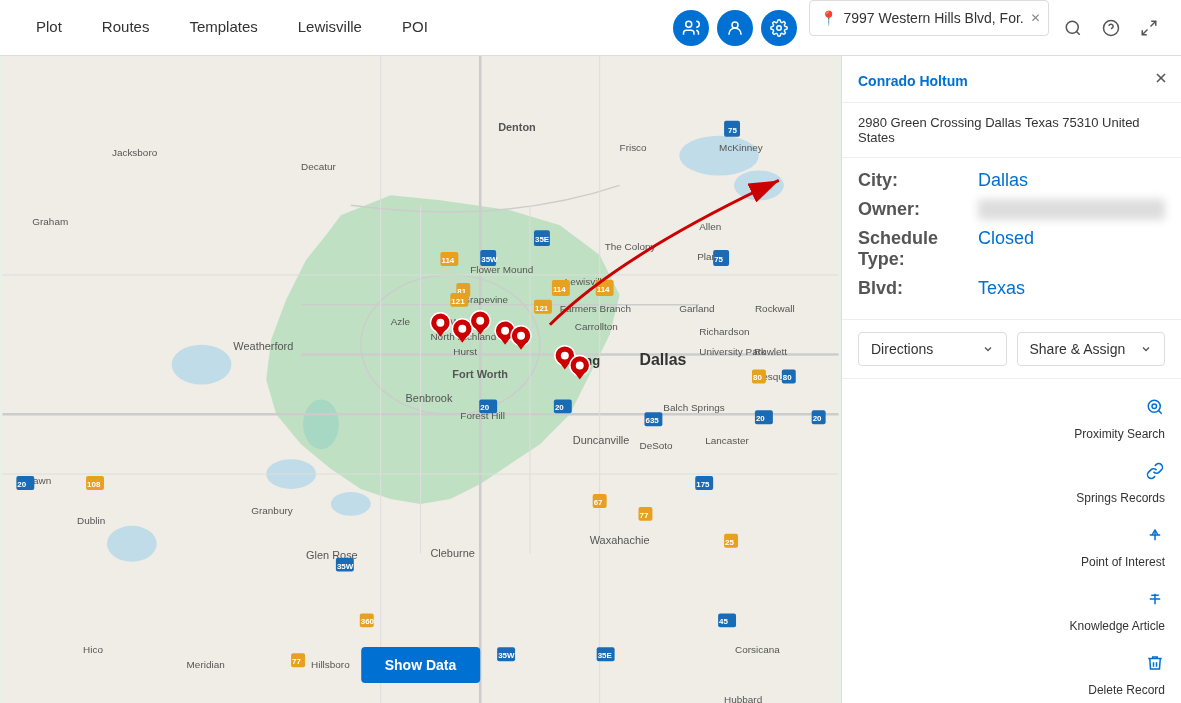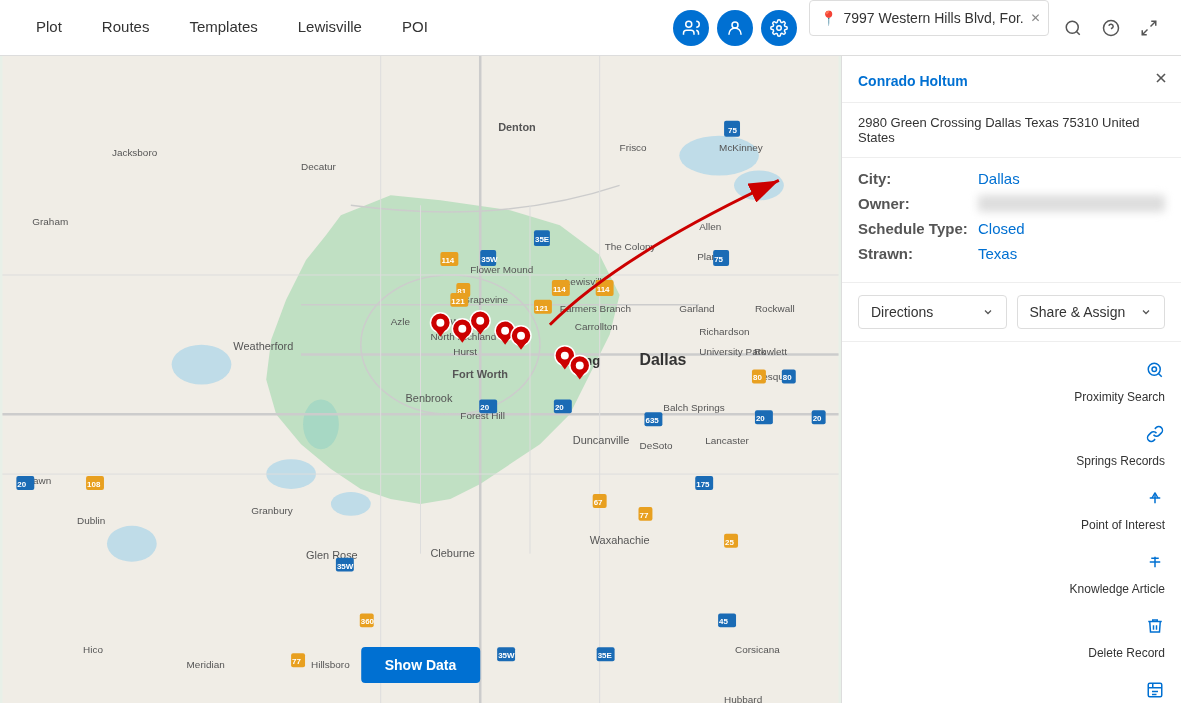--- a/index.html
+++ b/index.html
@@ -173,23 +173,23 @@
       border-bottom: 1px solid #eee;
     }
 
     .panel-fields {
       padding: 12px 16px;
       border-bottom: 1px solid #eee;
     }
 
     .field-row {
       display: flex;
-      align-items: center;
+      align-items: flex-start;
       margin-bottom: 8px;
-      font-size: 15px;
+      font-size: 18px;
     }
     .field-label {
       color: #555;
       font-weight: 600;
       width: 120px;
       flex-shrink: 0;
     }
     .field-value {
       color: #0070d2;
       flex: 1;
@@ -534,21 +534,21 @@
       </div>
       <div class="field-row">
         <span class="field-label">Owner:</span>
         <span class="field-value blurred">████████████</span>
       </div>
       <div class="field-row">
         <span class="field-label">Schedule Type:</span>
         <span class="field-value">Closed</span>
       </div>
       <div class="field-row">
-        <span class="field-label">Strawn:</span>
+        <span class="field-label">Blvd:</span>
         <span class="field-value">Texas</span>
       </div>
     </div>
 
     <div class="panel-actions">
       <button class="action-dropdown">
         <span>Directions</span>
         <svg width="12" height="12" viewBox="0 0 24 24" fill="none" stroke="#555" stroke-width="2.5">
           <polyline points="6 9 12 15 18 9"></polyline>
         </svg>

